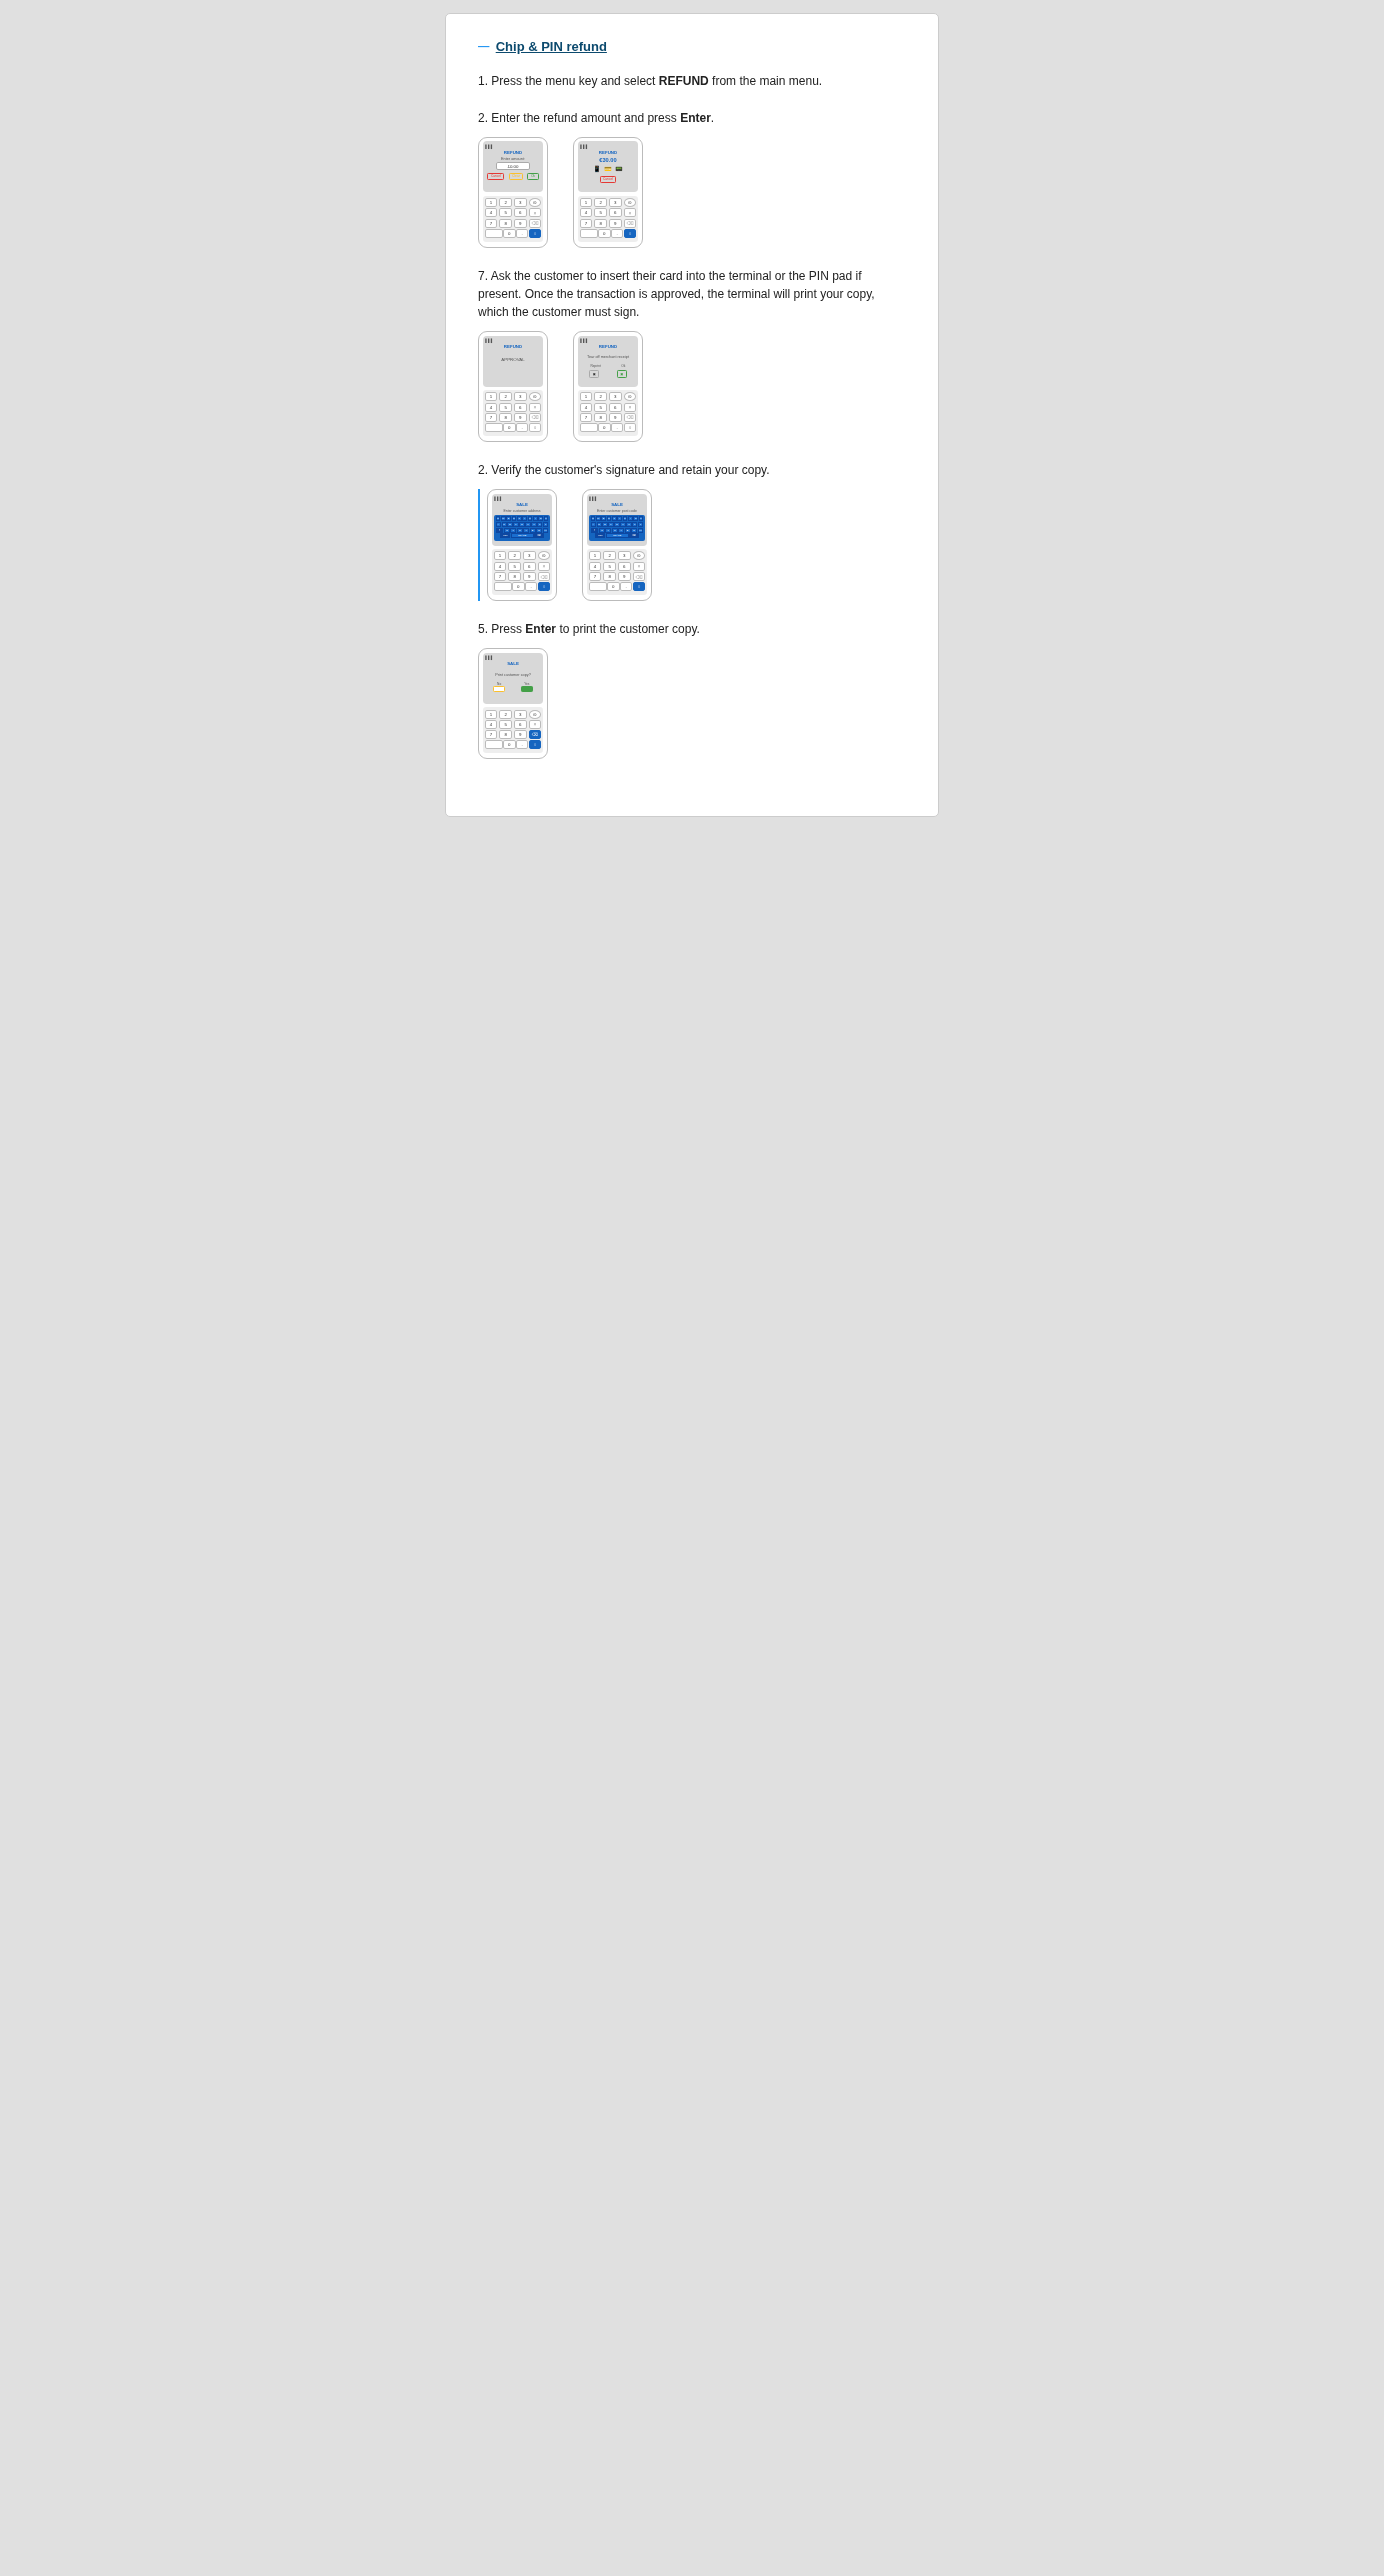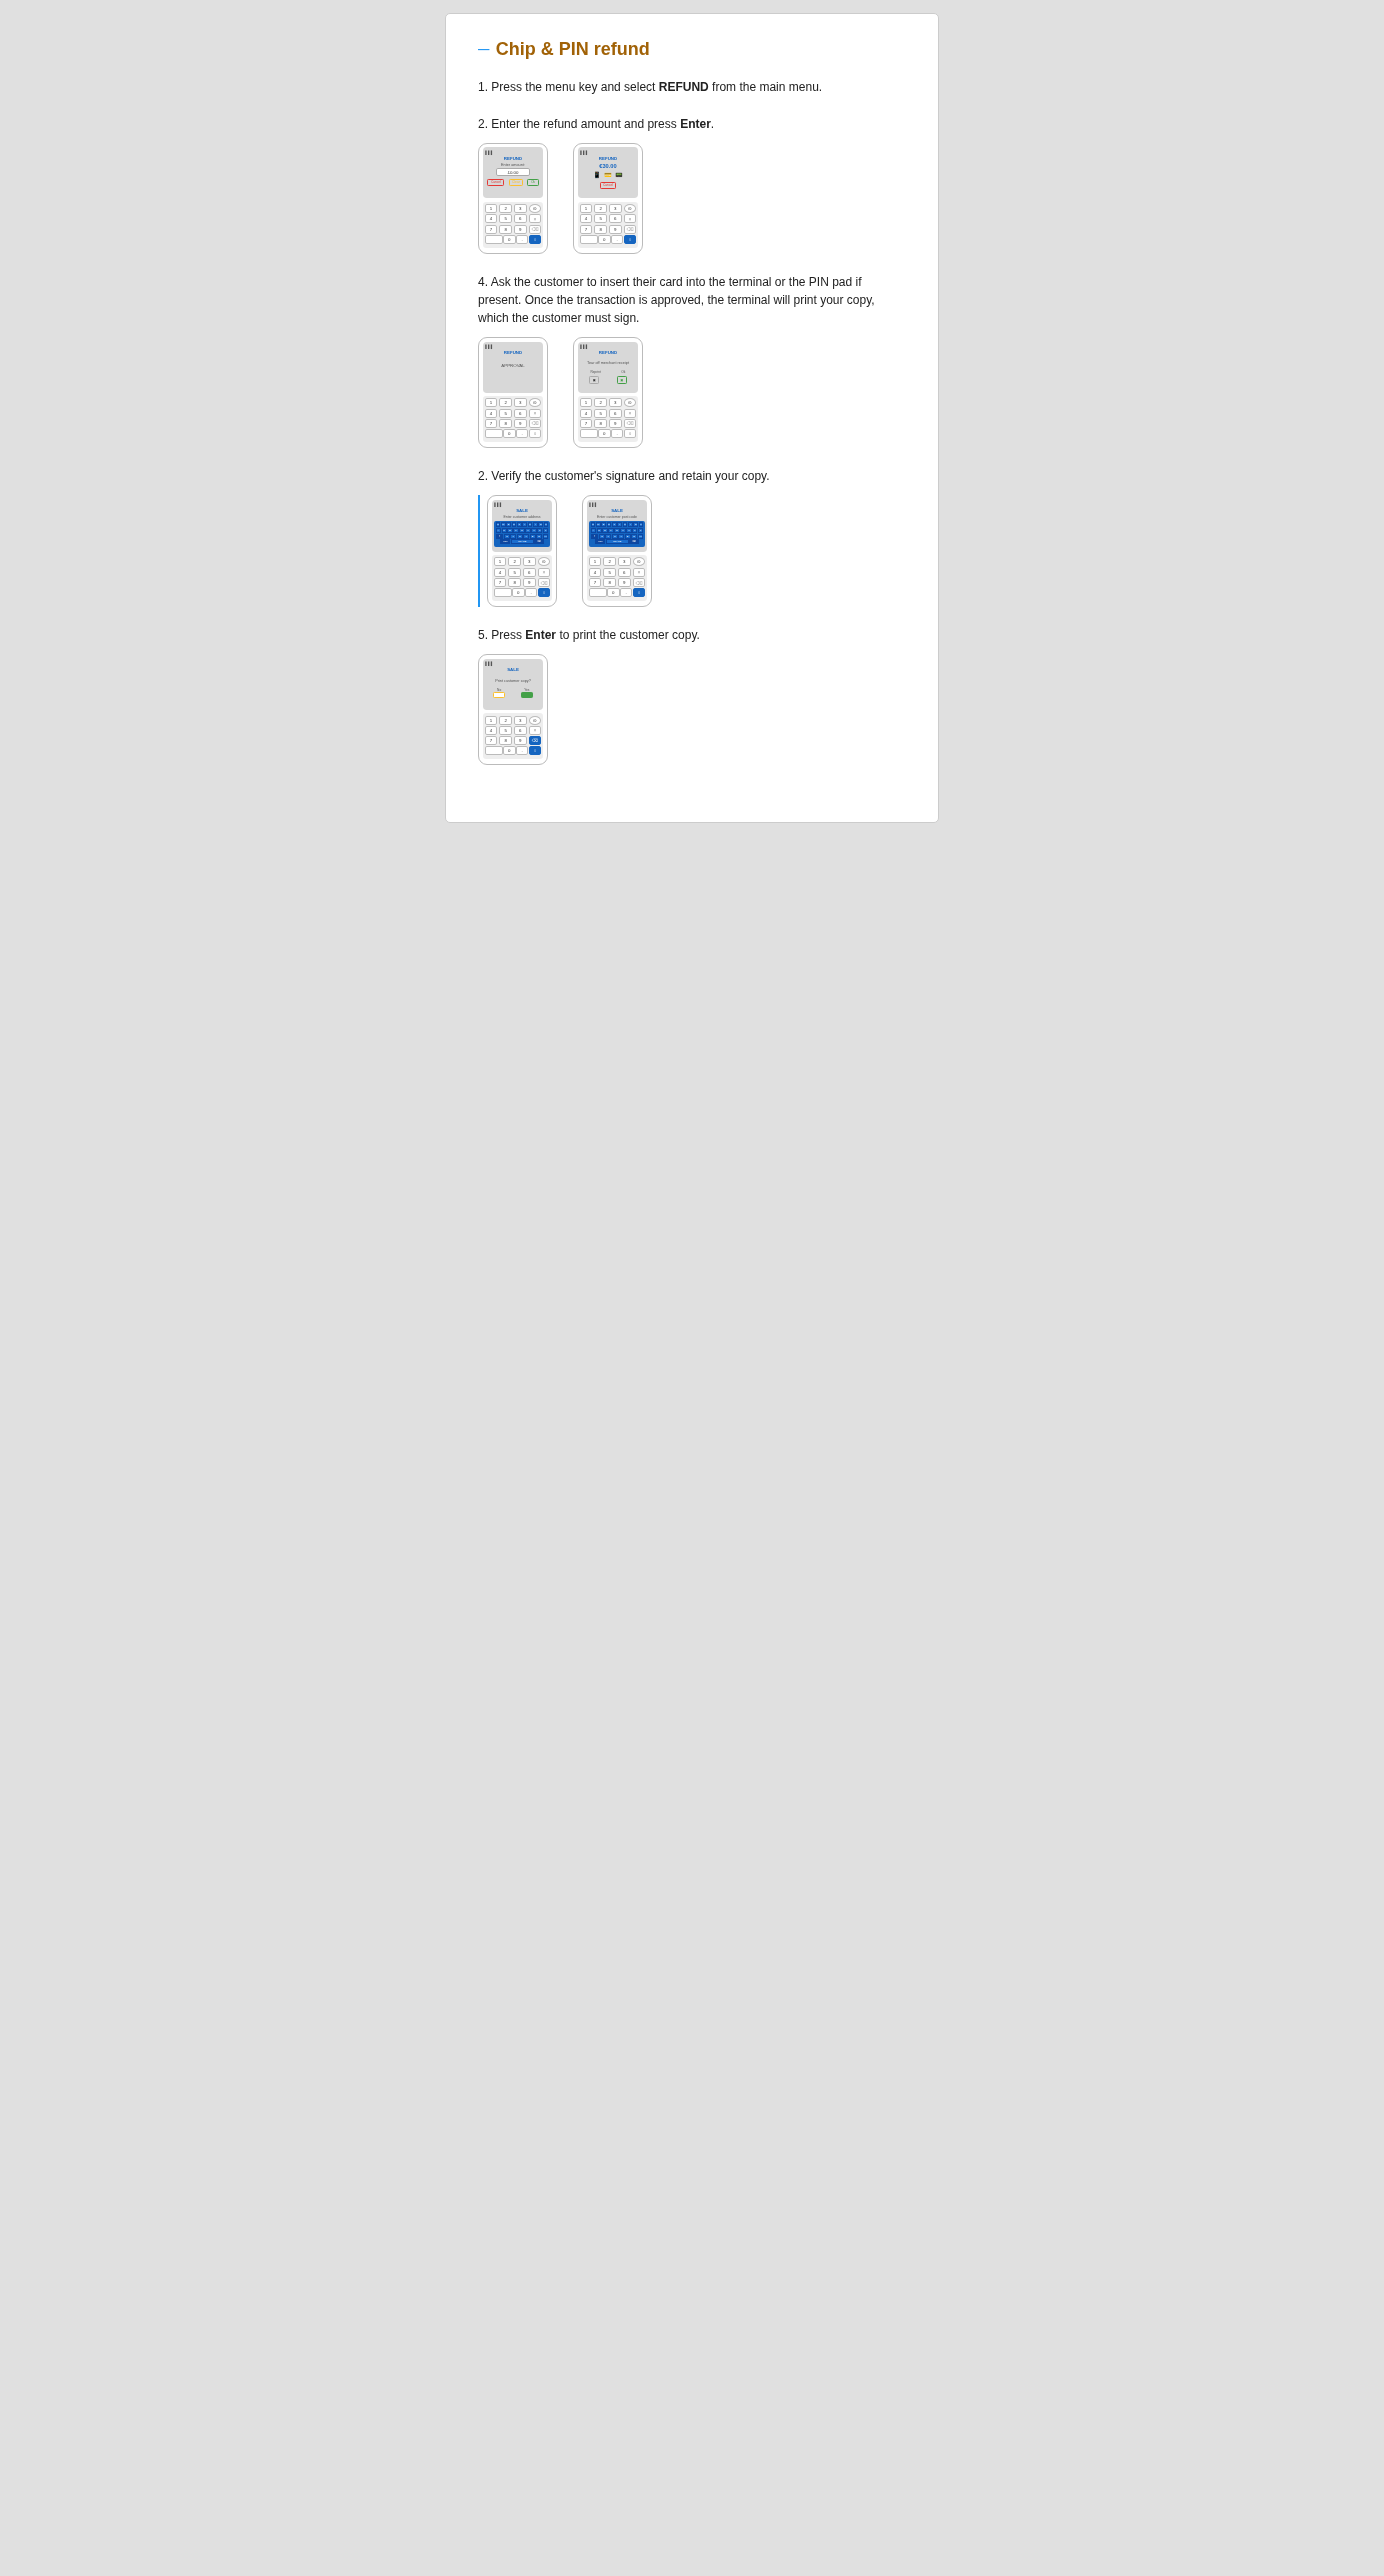--- a/index.html
+++ b/index.html
@@ -23,23 +23,24 @@
       align-items: center;
       gap: 6.3px;
       margin-bottom: 18px;
     }
     .title-dash {
       color: #2196F3;
       font-size: 11.4px;
       font-weight: bold;
     }
     .title-text {
-      color: #a16207;
-      font-size: 18px;
+      color: #0c4a6e;
+      font-size: 13px;
       font-weight: bold;
+      text-decoration: underline;
     }
     .step {
       margin-bottom: 19px;
     }
     .step-text {
       font-size: 12px;
       color: #222;
       margin-bottom: 10px;
       line-height: 1.5;
     }
@@ -399,21 +400,21 @@
               <div class="key blue-key">○</div>
             </div>
         </div>
       </div>
 
     </div>
   </div>
 
   <div class="step">
     <div class="step-text">
-      4. Ask the customer to insert their card into the terminal or the PIN pad if present. Once the transaction is approved, the terminal will print your copy, which the customer must sign.
+      7. Ask the customer to insert their card into the terminal or the PIN pad if present. Once the transaction is approved, the terminal will print your copy, which the customer must sign.
     </div>
     <div class="devices-row">
 
       <div class="device">
         <div class="device-screen">
           <div class="screen-signal">▌▌▌</div>
           <div class="screen-title">REFUND</div>
           <div class="screen-approval">APPROVAL</div>
         </div>
         <div class="device-keyboard">

